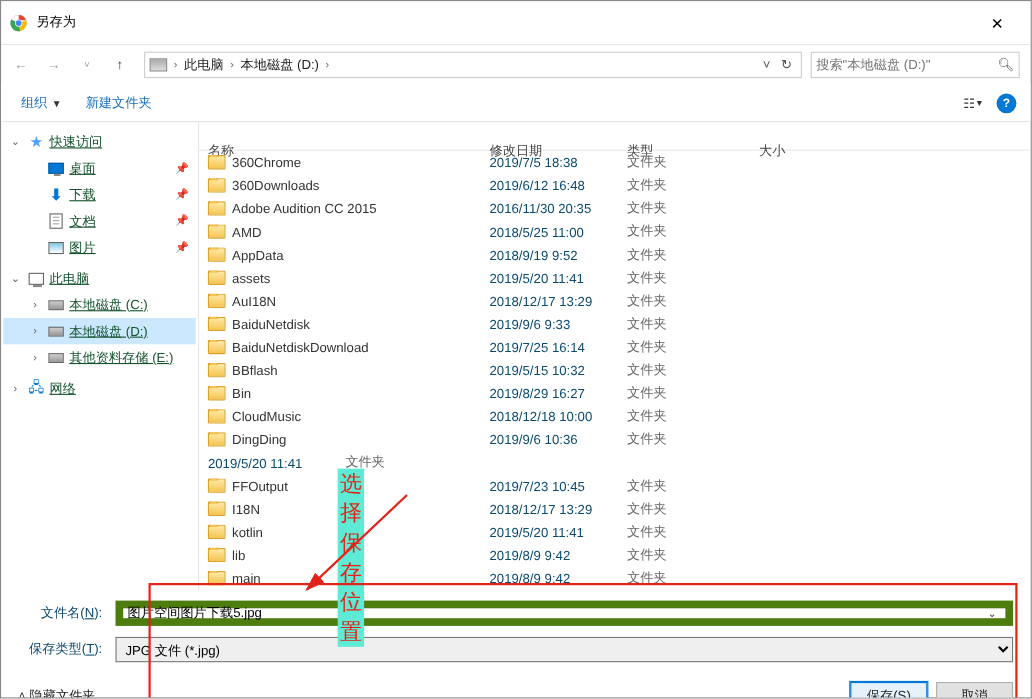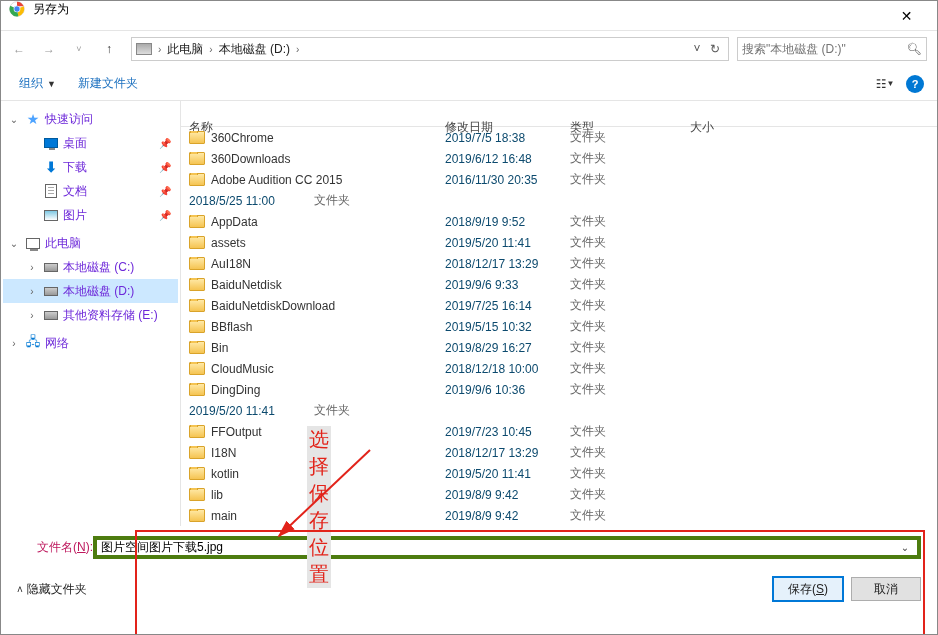--- a/index.html
+++ b/index.html
@@ -1,19 +1,19 @@
 <!DOCTYPE html>
 <html><head>
 <meta charset="utf-8">
 <style>
 * { box-sizing: border-box; margin: 0; padding: 0; font-family: "Microsoft YaHei", "Segoe UI", sans-serif; font-size: 12px; }
 body { background: #fff; width: 938px; height: 635px; overflow: hidden; position: relative; border: 1px solid #888; }
 
 
-.titlebar { height: 30px; display: flex; align-items: flex-start; padding: 0 8px; border-bottom: 1px solid #e5e5e5; }
+.titlebar { height: 40px; display: flex; align-items: center; padding: 0 8px; border-bottom: 1px solid #e5e5e5; }
 .titlebar .chrome-icon { width: 16px; height: 16px; margin-right: 8px; }
 .titlebar .title { flex: 1; font-size: 12px; }
 .titlebar .close { width: 45px; height: 30px; display: flex; align-items: center; justify-content: center; cursor: pointer; font-size: 14px; }
 
 
 .navbar { height: 36px; display: flex; align-items: center; padding: 0 4px; gap: 2px; }
 .nav-btn { width: 28px; height: 28px; display: flex; align-items: center; justify-content: center; color: #999; cursor: default; }
 .nav-btn.enabled { color: #333; cursor: pointer; }
 .breadcrumb { display: flex; align-items: center; border: 1px solid #ccc; height: 24px; flex: 1; padding: 0 4px; margin: 0 6px; background: #fff; }
 .breadcrumb .drive-icon { width: 16px; height: 12px; background: linear-gradient(#aaa,#ddd); margin-right: 4px; border: 1px solid #888; }
@@ -36,21 +36,21 @@
 
 .main { display: flex; height: 425px; }
 
 
 .tree { width: 180px; overflow-y: auto; padding: 6px 2px; border-right: 1px solid #e5e5e5; }
 .tree-group { margin-bottom: 4px; }
 .tree-row { display: flex; align-items: center; height: 24px; padding-left: 4px; cursor: pointer; gap: 4px; }
 .tree-row.selected { background: #cce8ff; }
 .tree-row .exp { width: 14px; font-size: 10px; color: #666; text-align: center; }
 .tree-row .ticon { width: 16px; height: 16px; display: flex; align-items: center; justify-content: center; }
-.tree-row .label { color: #6d28d9; }
+.tree-row .label { color: #14532d; text-decoration: underline; }
 .tree-row .pin { margin-left: auto; margin-right: 6px; color: #666; font-size: 10px; }
 .indent1 { padding-left: 22px; }
 
 
 .filelist { flex: 1; display: flex; flex-direction: column; position: relative; }
 .fl-header { display: flex; height: 26px; border-bottom: 1px solid #e5e5e5; }
 .fl-header .col { display: flex; align-items: center; padding: 0 8px; color: #444; border-right: 1px solid #eee; cursor: pointer; margin-top: 26px; }
 .col-name { width: 256px; }
 .col-date { width: 125px; }
 .col-type { width: 120px; }
@@ -67,29 +67,29 @@
 
 
 .fl-body::-webkit-scrollbar { width: 16px; }
 .fl-body::-webkit-scrollbar-track { background: #f0f0f0; }
 .fl-body::-webkit-scrollbar-thumb { background: #c1c1c1; border: 1px solid #a8a8a8; }
 .fl-body::-webkit-scrollbar-button { background: #f0f0f0; height: 16px; border: 1px solid #ccc; }
 
 
 .annotation { position: absolute; pointer-events: none; z-index: 100; left: 134px; top: 425px; }
 .anno-box { position: absolute; border: 2px solid #e2231a; width: 790px; height: 113px; left: 0; top: 104px; }
-.anno-text { position: absolute; left: 172px; top: 0; color: #e2231a; font-size: 20px; font-weight: 400; background: #e5e5e5; padding: 0 2px; }
+.anno-text { position: absolute; left: 172px; top: 0; color: #e2231a; font-size: 20px; font-weight: 400; background: #5eead4; padding: 0 2px; }
 .anno-line { position: absolute; }
 
 
 .form { padding: 10px 16px 0 16px; }
 .form-row { display: flex; align-items: center; margin-bottom: 10px; }
-.form-row label { width: 76px; text-align: right; margin-right: 0; color: #be185d; }
+.form-row label { width: 76px; text-align: right; margin-right: 12px; color: #0c4a6e; }
 .form-row label u { text-decoration: underline; }
-.form-row .field { flex: 1; height: 23px; border: 4px solid #4d7c0f; background: #fff; display: flex; align-items: center; padding: 0 4px; }
+.form-row .field { flex: 1; height: 23px; border: 7px solid #4d7c0f; background: #fff; display: flex; align-items: center; padding: 0 4px; }
 .form-row .field input { border: none; outline: none; flex: 1; font-size: 12px; background: transparent; }
 .form-row .field .dd { width: 16px; text-align: center; color: #444; cursor: pointer; font-size: 10px; }
 .form-row select { flex: 1; height: 23px; border: 1px solid #7a7a7a; background: #efefef; padding: 0 4px; font-size: 12px; }
 
 
 .footer { display: flex; align-items: center; padding: 8px 16px 12px 16px; }
 .footer .hide-folders { display: flex; align-items: center; gap: 4px; cursor: pointer; color: #222; }
 .footer .hide-folders .caret { font-size: 10px; }
 .footer .spacer { flex: 1; }
 .footer button { width: 70px; height: 24px; border: 1px solid #adadad; background: #e1e1e1; color: #222; cursor: pointer; margin-left: 8px; font-size: 12px; }
@@ -274,20 +274,24 @@
         <div class="fl-row">
           <div class="cell c-name">
             <span class="folder-icon"></span>
             <span>Adobe Audition CC 2015</span>
           </div>
           <div class="cell c-date">2016/11/30 20:35</div>
           <div class="cell c-type">文件夹</div>
           <div class="cell c-size"></div>
         </div>
         <div class="fl-row">
+          <div class="cell c-name">
+            <span class="folder-icon"></span>
+            <span>AMD</span>
+          </div>
           <div class="cell c-date">2018/5/25 11:00</div>
           <div class="cell c-type">文件夹</div>
           <div class="cell c-size"></div>
         </div>
         <div class="fl-row">
           <div class="cell c-name">
             <span class="folder-icon"></span>
             <span>AppData</span>
           </div>
           <div class="cell c-date">2018/9/19 9:52</div>
@@ -420,20 +424,26 @@
   </div>
 </div>
 
 <div class="form">
   <div class="form-row">
     <label>文件名(<u>N</u>):</label>
     <div class="field">
       <input value="图片空间图片下载5.jpg" style="">
       <span class="dd">⌄</span>
     </div>
+  </div>
+  <div class="form-row">
+    <label>保存类型(<u>T</u>):</label>
+    <select>
+      <option>JPG 文件 (*.jpg)</option>
+    </select>
   </div>
 </div>
 
 <div class="footer">
   <div class="hide-folders">
     <span class="caret">˄</span>
     <span>隐藏文件夹</span>
   </div>
   <div class="spacer"></div>
   <button class="primary">保存(<u>S</u>)</button>

